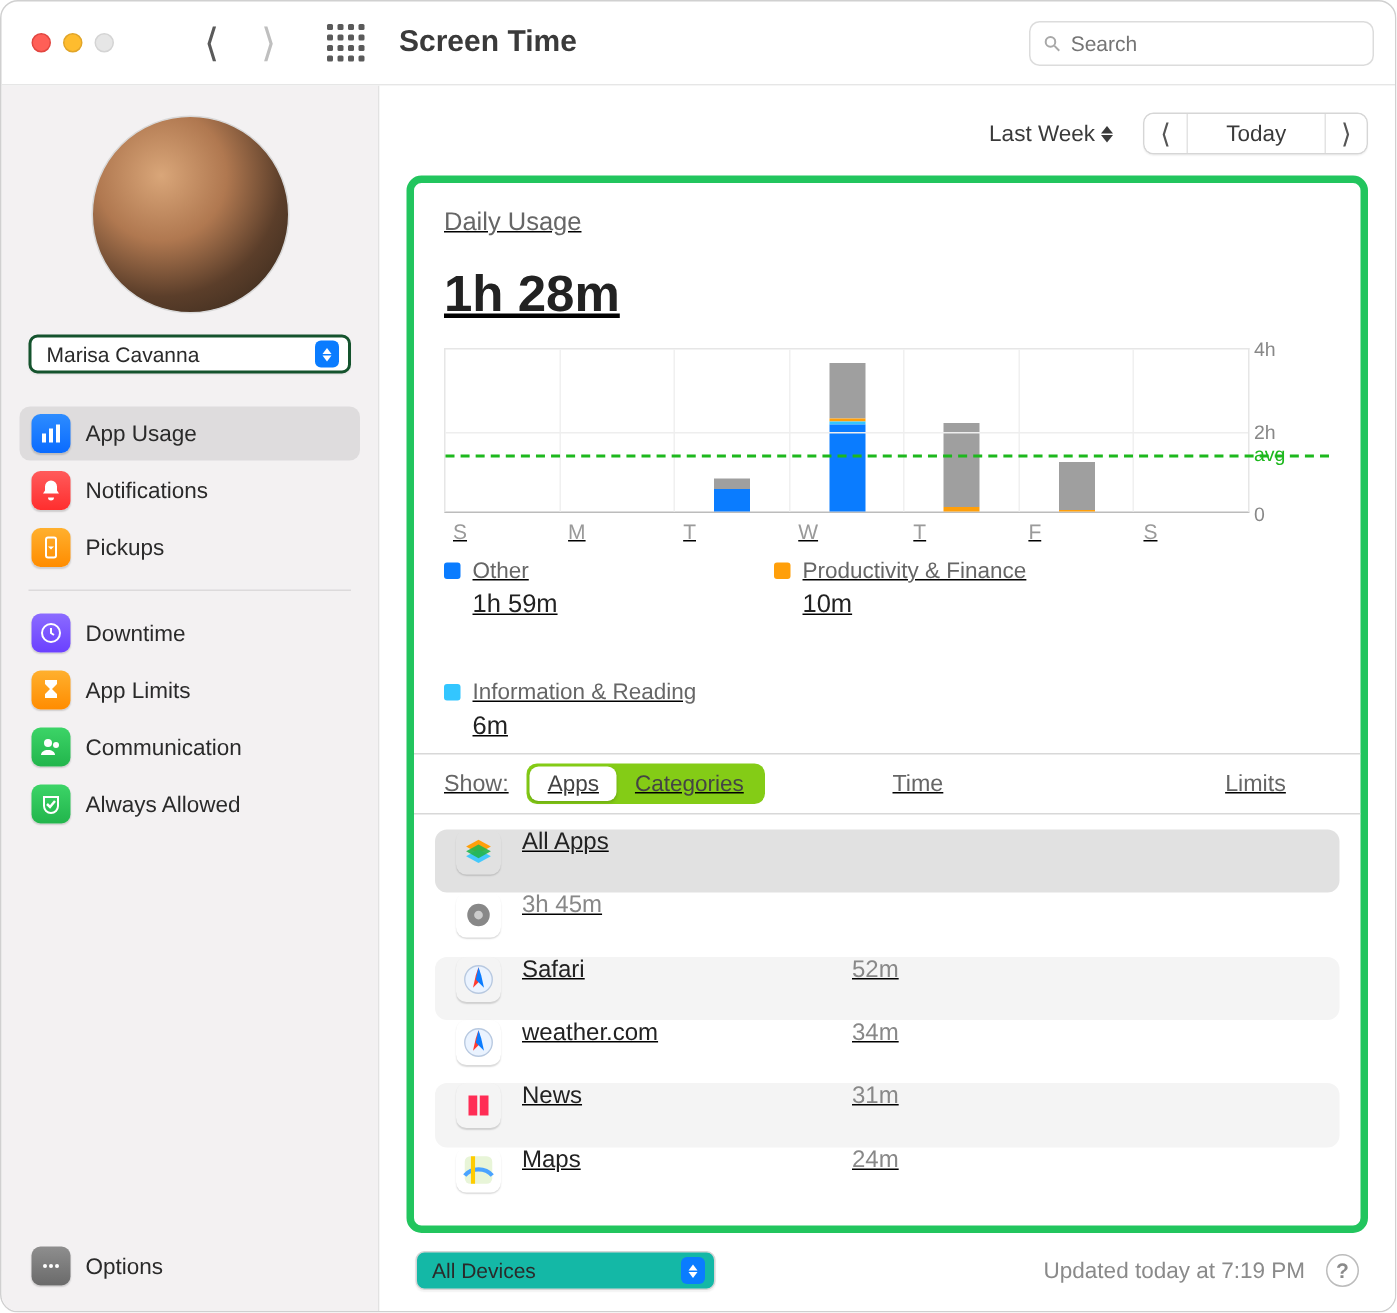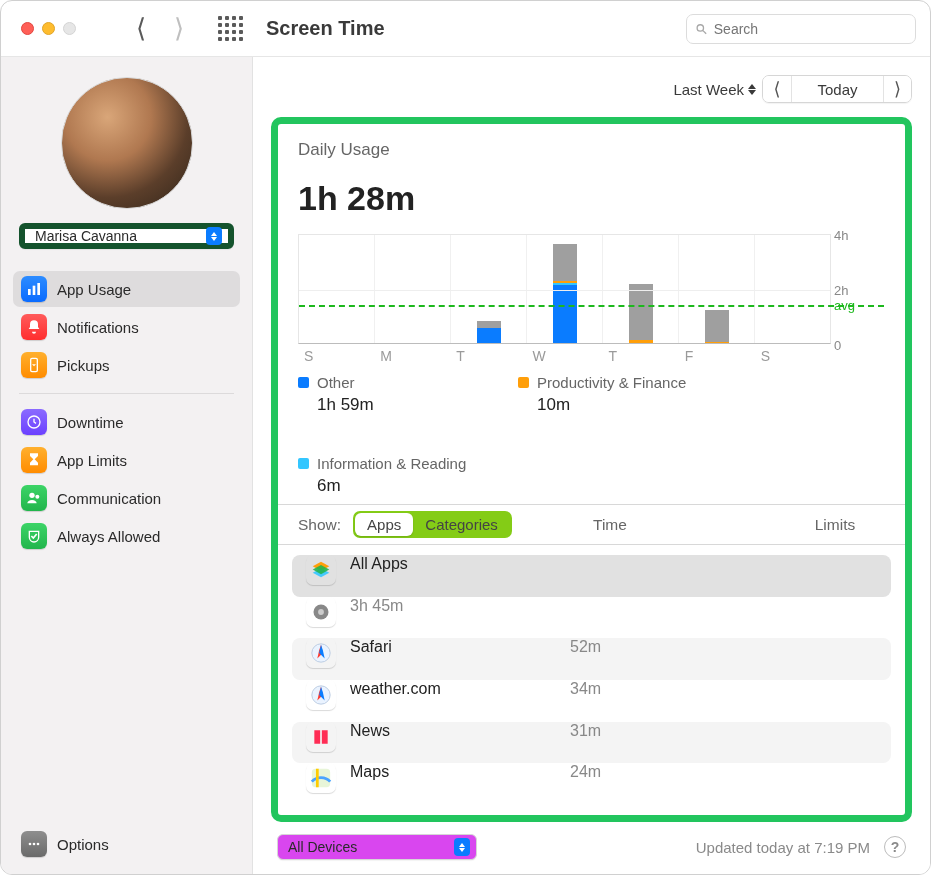--- a/index.html
+++ b/index.html
@@ -69,21 +69,21 @@
     display:flex; flex-direction:column;
     padding: 20px 12px 12px 12px;
   }
   .avatar {
     width: 132px; height:132px; border-radius:50%;
     margin: 0 auto 14px auto;
     background: radial-gradient(circle at 35% 30%, #d9a679 0%, #b07850 35%, #5b3e2a 65%, #2f2419 100%);
     border: 1px solid #d8d8d8;
   }
   .user-select {
-    background:#fff; border:6px solid #14532d; border-radius:6px;
+    background:#fff; border:2px solid #14532d; border-radius:6px;
     height:26px; display:flex; align-items:center; padding: 0 6px 0 10px;
     font-size:14px; color:#2a2a2a; cursor:pointer; margin: 0 6px 22px 6px;
     box-shadow: 0 1px 1px rgba(0,0,0,0.05);
   }
   .dropdown-caret {
     margin-left:auto;
     width:16px; height:18px; border-radius:4px;
     background:#0a7cff;
     display:flex; flex-direction:column; align-items:center; justify-content:center;
     gap:1px;
@@ -119,21 +119,21 @@
   .ic-gray    { background: linear-gradient(#8e8e8e,#6a6a6a); }
 
   .sidebar-footer { margin-top:auto; }
 
   
   .main {
     flex:1; display:flex; flex-direction:column;
     background:#fff; padding: 14px 18px 14px 18px; overflow:hidden;
   }
   .topbar {
-    display:flex; align-items:center; justify-content:flex-end; gap:6px; height:36px;
+    display:flex; align-items:center; justify-content:flex-end; gap:20px; height:36px;
   }
   .range-select {
     display:flex; align-items:center; gap:4px; font-size:15px; color:#3a3a3a; cursor:pointer;
   }
   .updown {
     display:flex; flex-direction:column; align-items:center; justify-content:center; gap:1px;
   }
   .updown::before, .updown::after {
     content:""; width:0; height:0; border-left:4px solid transparent; border-right:4px solid transparent;
   }
@@ -150,24 +150,24 @@
     padding:0 10px; font-size:15px; color:#3a3a3a; cursor:pointer; background:#fff;
     border-left:1px solid #e3e3e3;
   }
   .seg-nav .seg:first-child { border-left:none; width:28px; }
   .seg-nav .seg.today { width:92px; font-weight:400;}
   .seg-nav .seg.last  { width:28px; }
   .chev { font-size:18px; color:#555; line-height:1;}
 
   .card {
     margin-top:10px;
-    border:7px solid #22c55e; border-radius:10px;
+    border:5px solid #22c55e; border-radius:10px;
     background:#fff;
     display:flex; flex-direction:column;
-    flex:1; overflow:hidden;
+    flex:1; overflow:hidden;text-decoration:underline;
   }
   .card-pad { padding: 16px 20px 8px 20px; }
   .daily-label { font-size:17px; color:#666; }
   .daily-value { font-size:34px; font-weight:700; color:#222; margin-top:19px;}
 
   .chart {
     margin: 16px 0 6px 0;
     position:relative;
   }
   .chart-area {
@@ -248,21 +248,21 @@
     box-shadow:0 1px 1px rgba(0,0,0,.15);
   }
   .app-name { flex: 0 0 220px; }
   .app-time { color:#888; font-size:16px; }
 
   .footer {
     display:flex; align-items:center; padding:12px 6px 0 6px;
     font-size:15px; color:#666;
   }
   .device-select {
-    background:#d946ef; border:1px solid #d6d6d6; border-radius:6px;
+    background:#14b8a6; border:1px solid #d6d6d6; border-radius:6px;
     height:26px; display:flex; align-items:center; padding: 0 6px 0 10px;
     font-size:14px; color:#2a2a2a; cursor:pointer; width:200px;
     box-shadow: 0 1px 1px rgba(0,0,0,0.05);
   }
   .help {
     margin-left:14px; width:22px; height:22px; border-radius:50%;
     border:1.5px solid #bcbcbc; color:#8a8a8a; font-size:14px; font-weight:600;
     display:flex; align-items:center; justify-content:center; cursor:pointer;
   }
   .spacer { flex:1; }

